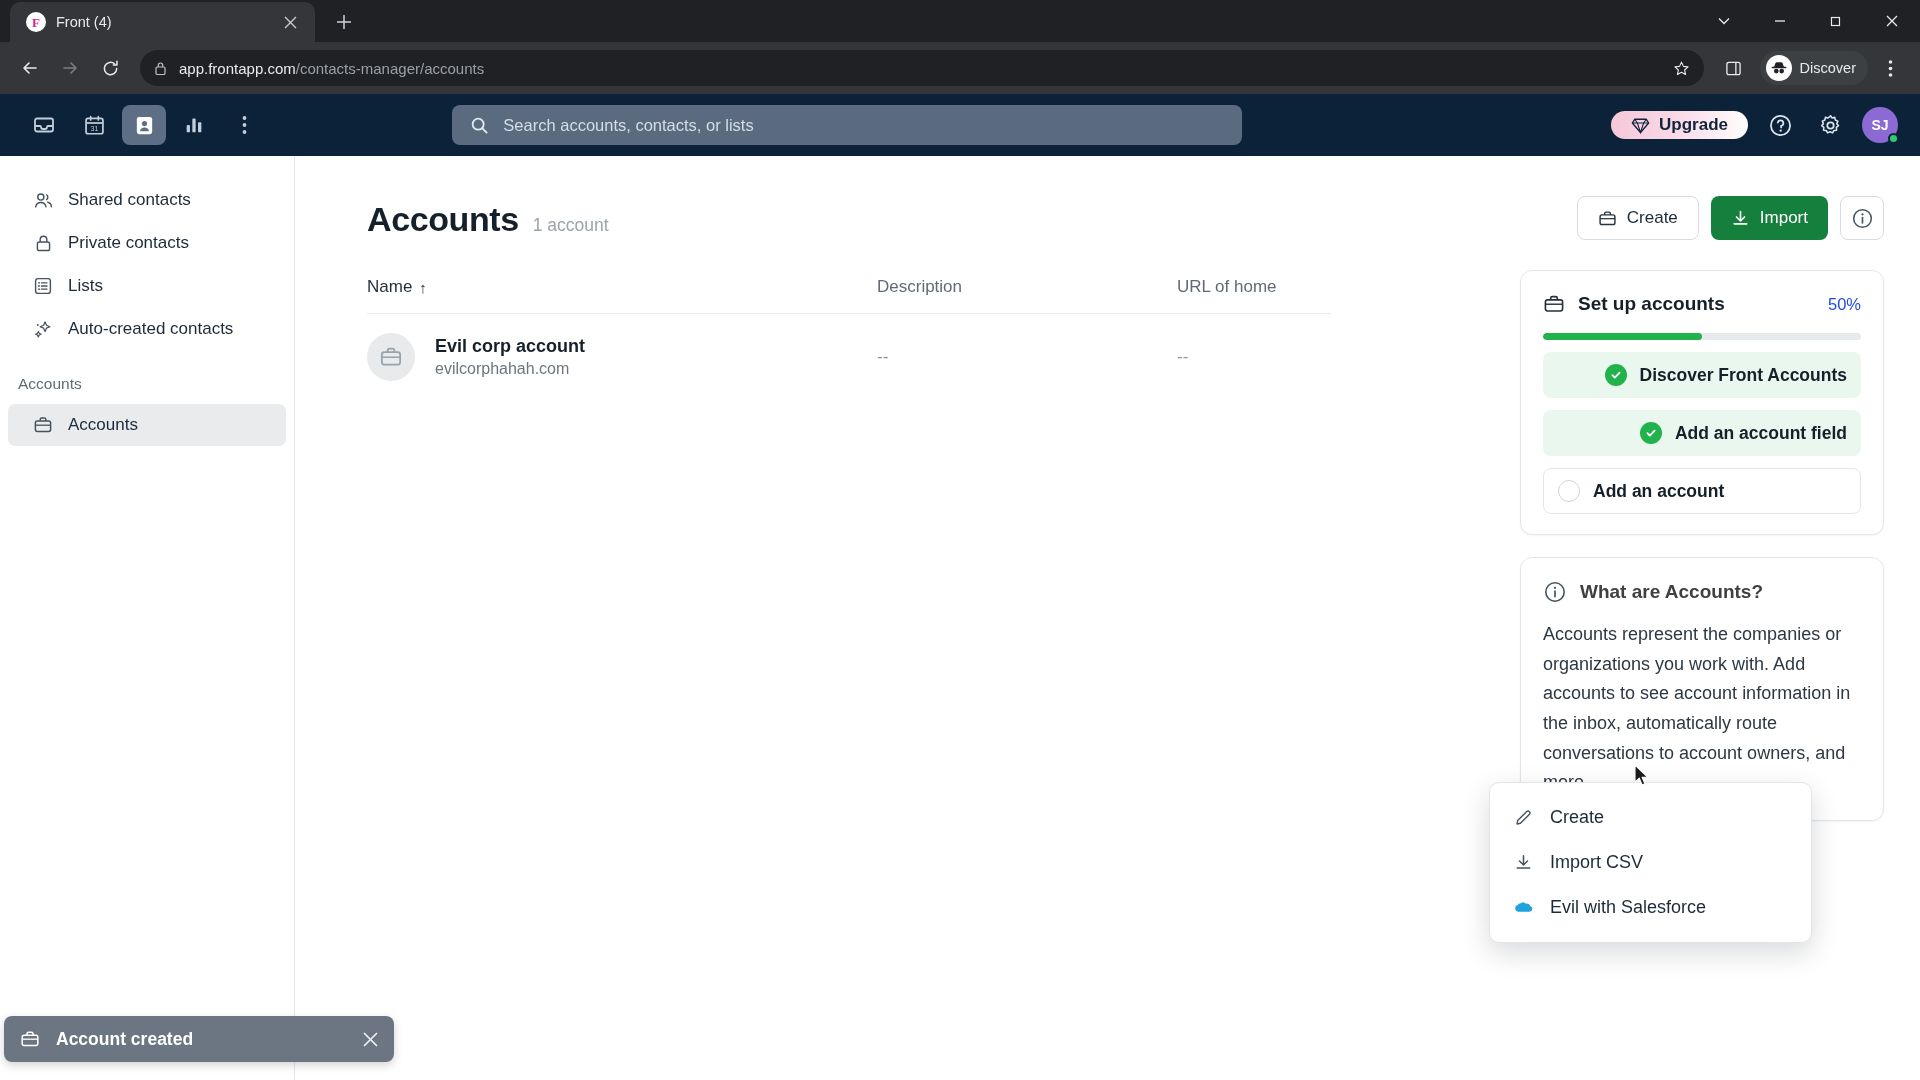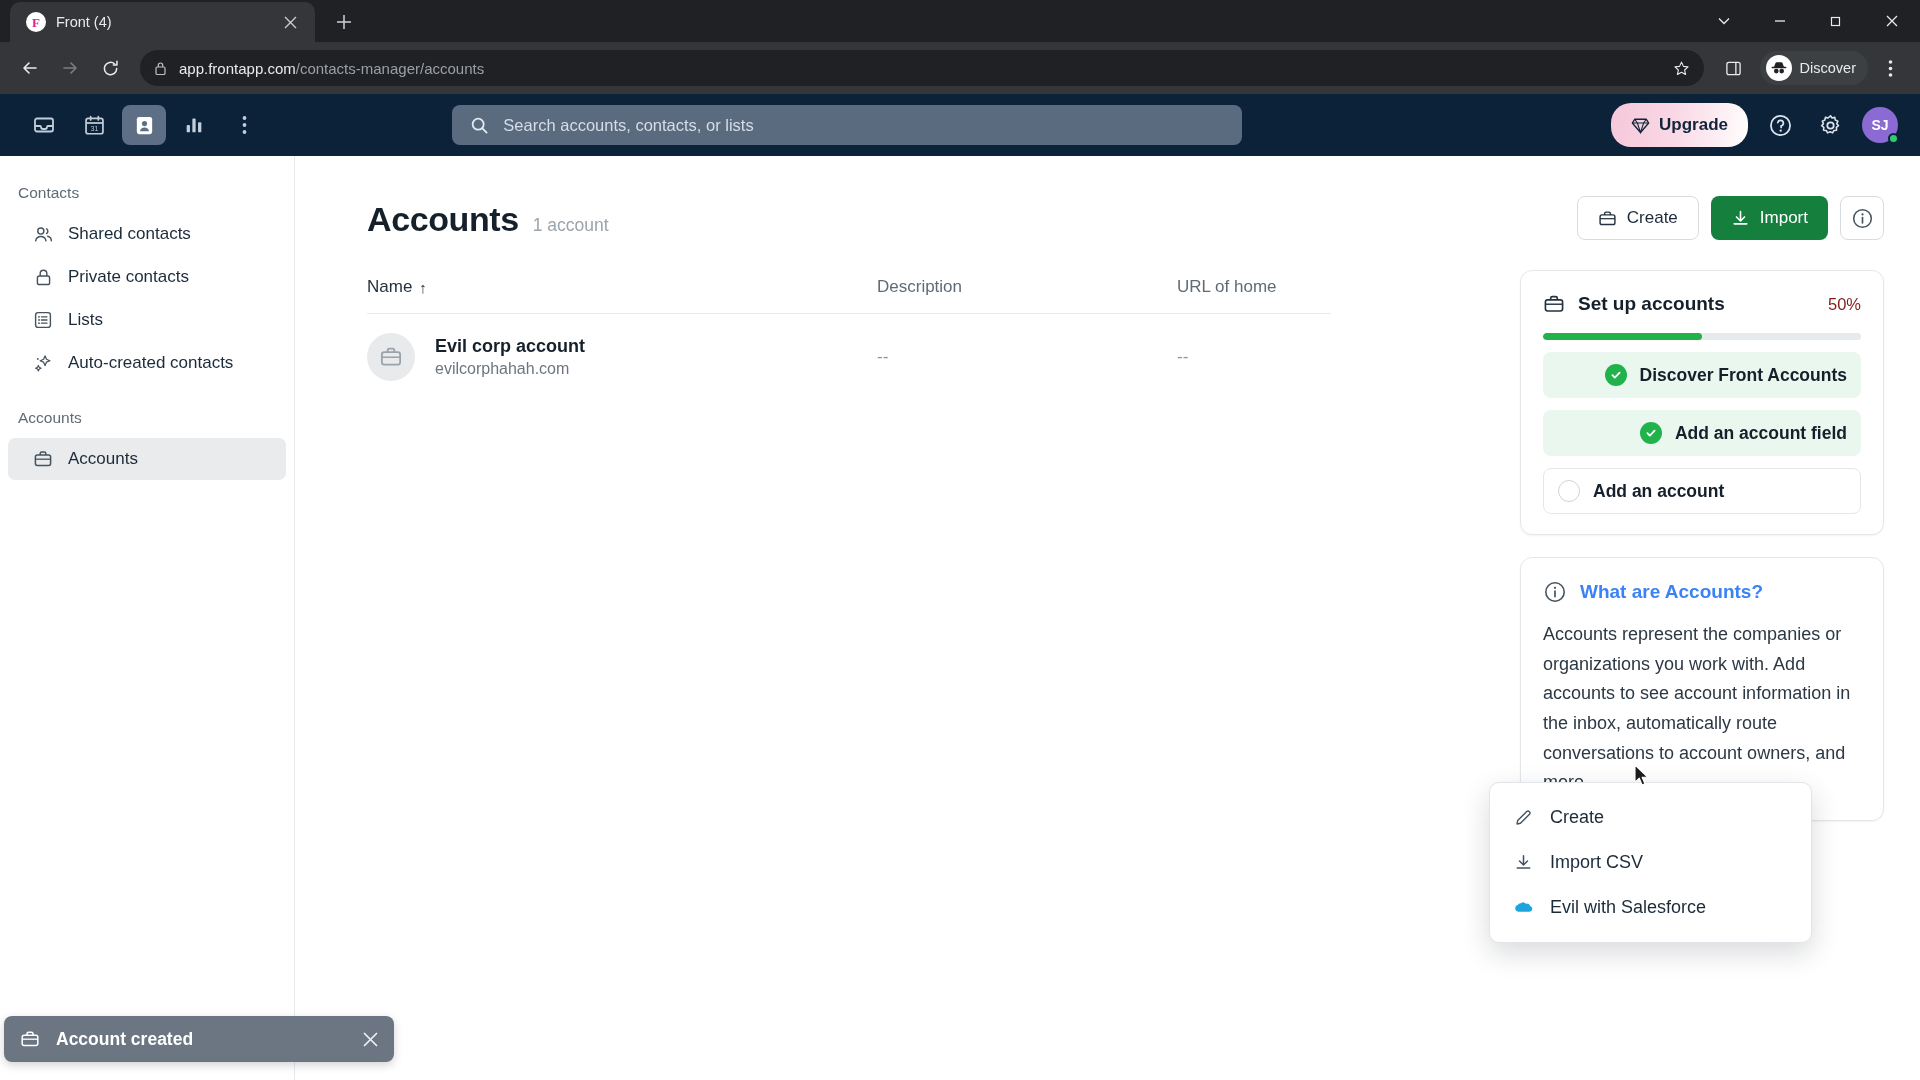--- a/index.html
+++ b/index.html
@@ -149,21 +149,21 @@
     align-items: center;
     gap: 14px;
     padding: 0 18px;
     margin-left: auto;
     margin-right: auto;
   }
   .app-search-ph { color: #d6dde6; font-size: 16.5px; }
   .app-header-right { display: flex; align-items: center; gap: 14px; margin-left: auto; }
   .upgrade-btn {
     display: flex; align-items: center; gap: 9px;
-    height: 44px; padding: 0 20px;
+    height: 28px; padding: 0 20px;
     border-radius: 20px;
     background: linear-gradient(100deg, #f5c8da 0%, #f9d7e4 45%, #ffffff 100%);
     color: #11243b;
     font-size: 17px;
     font-weight: bold;
   }
   .hdr-icon-btn {
     width: 36px; height: 36px;
     display: flex; align-items: center; justify-content: center;
     color: #dbe3ec;
@@ -281,21 +281,21 @@
   .setup-card {
     margin-top: 30px;
     border: 1px solid #e4e7ea;
     border-radius: 12px;
     background: #ffffff;
     padding: 22px 22px 20px 22px;
     box-shadow: 0 1px 2px rgba(16,24,40,.05);
   }
   .setup-head { display: flex; align-items: center; gap: 13px; }
   .setup-title { font-size: 19px; font-weight: bold; color: #15202b; flex: 1; }
-  .setup-pct { font-size: 16.5px; color: #7f1d1d; font-weight: 500; }
+  .setup-pct { font-size: 16.5px; color: #1d4ed8; font-weight: 500; }
   .progress-track {
     margin-top: 18px;
     height: 7px; border-radius: 4px; background: #e7eaed;
     overflow: hidden;
   }
   .progress-fill { height: 100%; background: #22b24c; border-radius: 4px; }
 
   .task {
     display: flex; align-items: center; gap: 13px;
     height: 46px;
@@ -321,21 +321,21 @@
 
   .info-card {
     margin-top: 22px;
     border: 1px solid #e4e7ea;
     border-radius: 12px;
     background: #ffffff;
     padding: 22px;
     box-shadow: 0 1px 2px rgba(16,24,40,.05);
   }
   .info-head { display: flex; align-items: center; gap: 13px; }
-  .info-title { font-size: 19px; font-weight: bold; color: #3b82f6; }
+  .info-title { font-size: 19px; font-weight: bold; color: #404040; }
   .info-body { margin-top: 16px; font-size: 18px; line-height: 1.65; color: #2c3844; }
 
   
   .dropdown {
     position: absolute;
     left: 1489px;
     top: 626px;
     width: 323px;
     background: #ffffff;
     border: 1px solid #e1e4e8;
@@ -580,21 +580,20 @@
       <div class="hdr-avatar">
         <span>SJ</span>
         <span class="presence-dot"></span>
       </div>
     </div>
   </div>
 
   <div class="app-body">
 
     <div class="sidebar">
-      <div class="side-section-title">Contacts</div>
 
       <div class="side-item">
         <span class="side-icon">
           <svg width="21" height="21" viewBox="0 0 22 22">
               <circle cx="8.2" cy="7.4" r="3.2" fill="none" stroke="currentColor" stroke-width="1.5"></circle>
               <path d="M2.8 17.6 a5.5 5.5 0 0 1 10.8 0" fill="none" stroke="currentColor" stroke-width="1.5" stroke-linecap="round"></path>
               <path d="M14.2 5 a3 3 0 0 1 0 5" fill="none" stroke="currentColor" stroke-width="1.5" stroke-linecap="round"></path>
               <path d="M15.4 12.8 a5 5 0 0 1 3.8 4.8" fill="none" stroke="currentColor" stroke-width="1.5" stroke-linecap="round"></path>
             </svg>
         </span>

